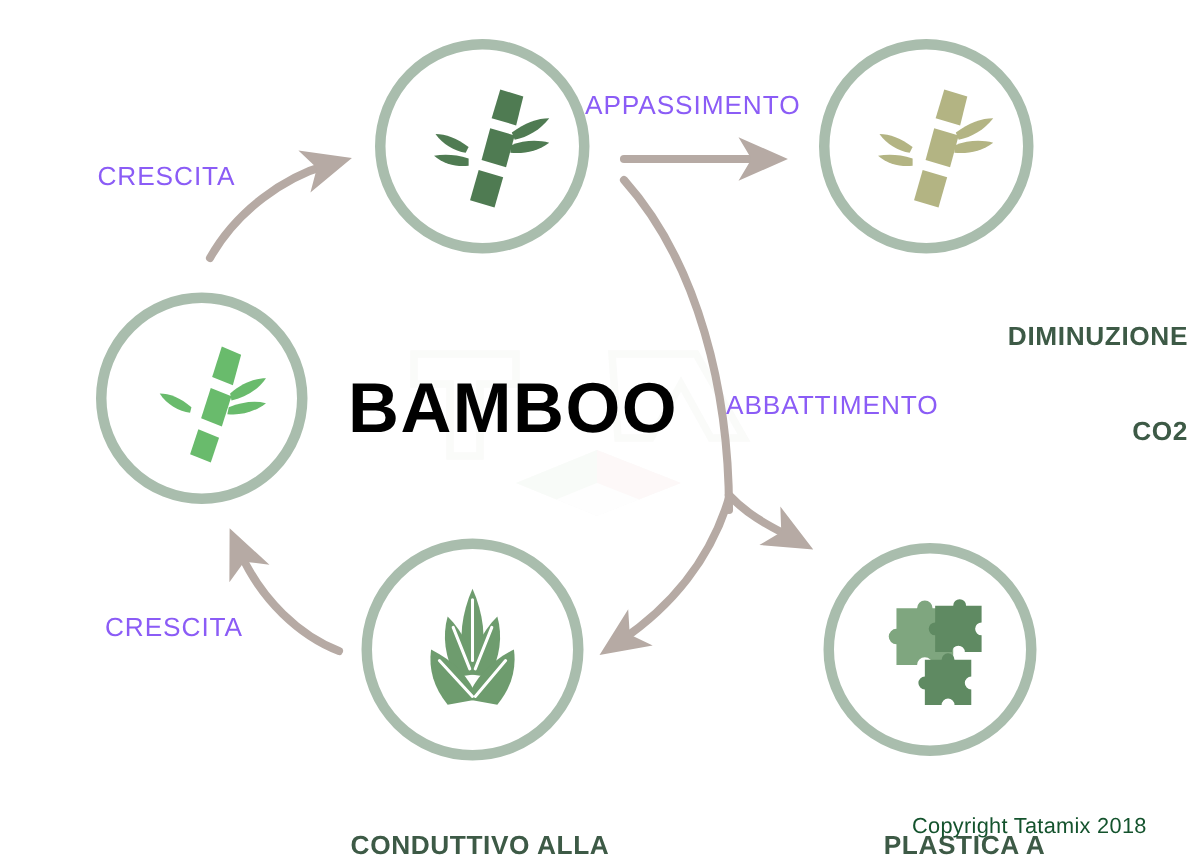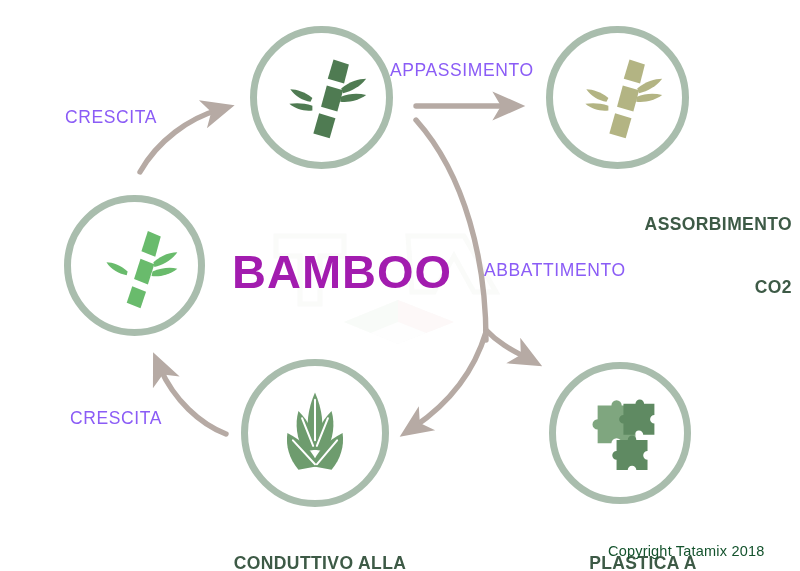--- a/index.html
+++ b/index.html
@@ -10,21 +10,21 @@
     overflow:hidden;
   }
   #stage{position:relative;width:800px;height:571px;background:#fff;}
 
   
   .wm{position:absolute;pointer-events:none;}
   #wm-logo{left:258px;top:230px;width:280px;height:120px;opacity:.5;}
   #wm-text{
     left:232px;top:248px;width:340px;
     font-size:47px;font-weight:bold;letter-spacing:1px;
-    color:#a21caf;line-height:1;
+    color:#000000;line-height:1;
     font-family:"Liberation Sans", sans-serif;
   }
 
   
   .node{
     position:absolute;
     border-radius:50%;
     border:7px solid #a9bdad;
     background:#ffffff;
     box-sizing:border-box;
@@ -175,21 +175,21 @@
 
   <div class="lbl lbl-process" id="label-crescita-top">CRESCITA</div>
 
   <div class="lbl lbl-process" id="label-appassimento">APPASSIMENTO</div>
 
   <div class="lbl lbl-process" id="label-abbattimento">ABBATTIMENTO</div>
 
   <div class="lbl lbl-process" id="label-crescita-bottom">CRESCITA</div>
 
   <div class="lbl lbl-node" id="label-diminuzione">
-    <div>ASSORBIMENTO</div>
+    <div>DIMINUZIONE</div>
     <div>CO2</div>
   </div>
 
   <div class="lbl lbl-node" id="label-conduttivo">
     <div>CONDUTTIVO ALLA</div>
     
   </div>
 
   <div class="lbl lbl-node" id="label-plastica">
     <div>PLASTICA A</div>

